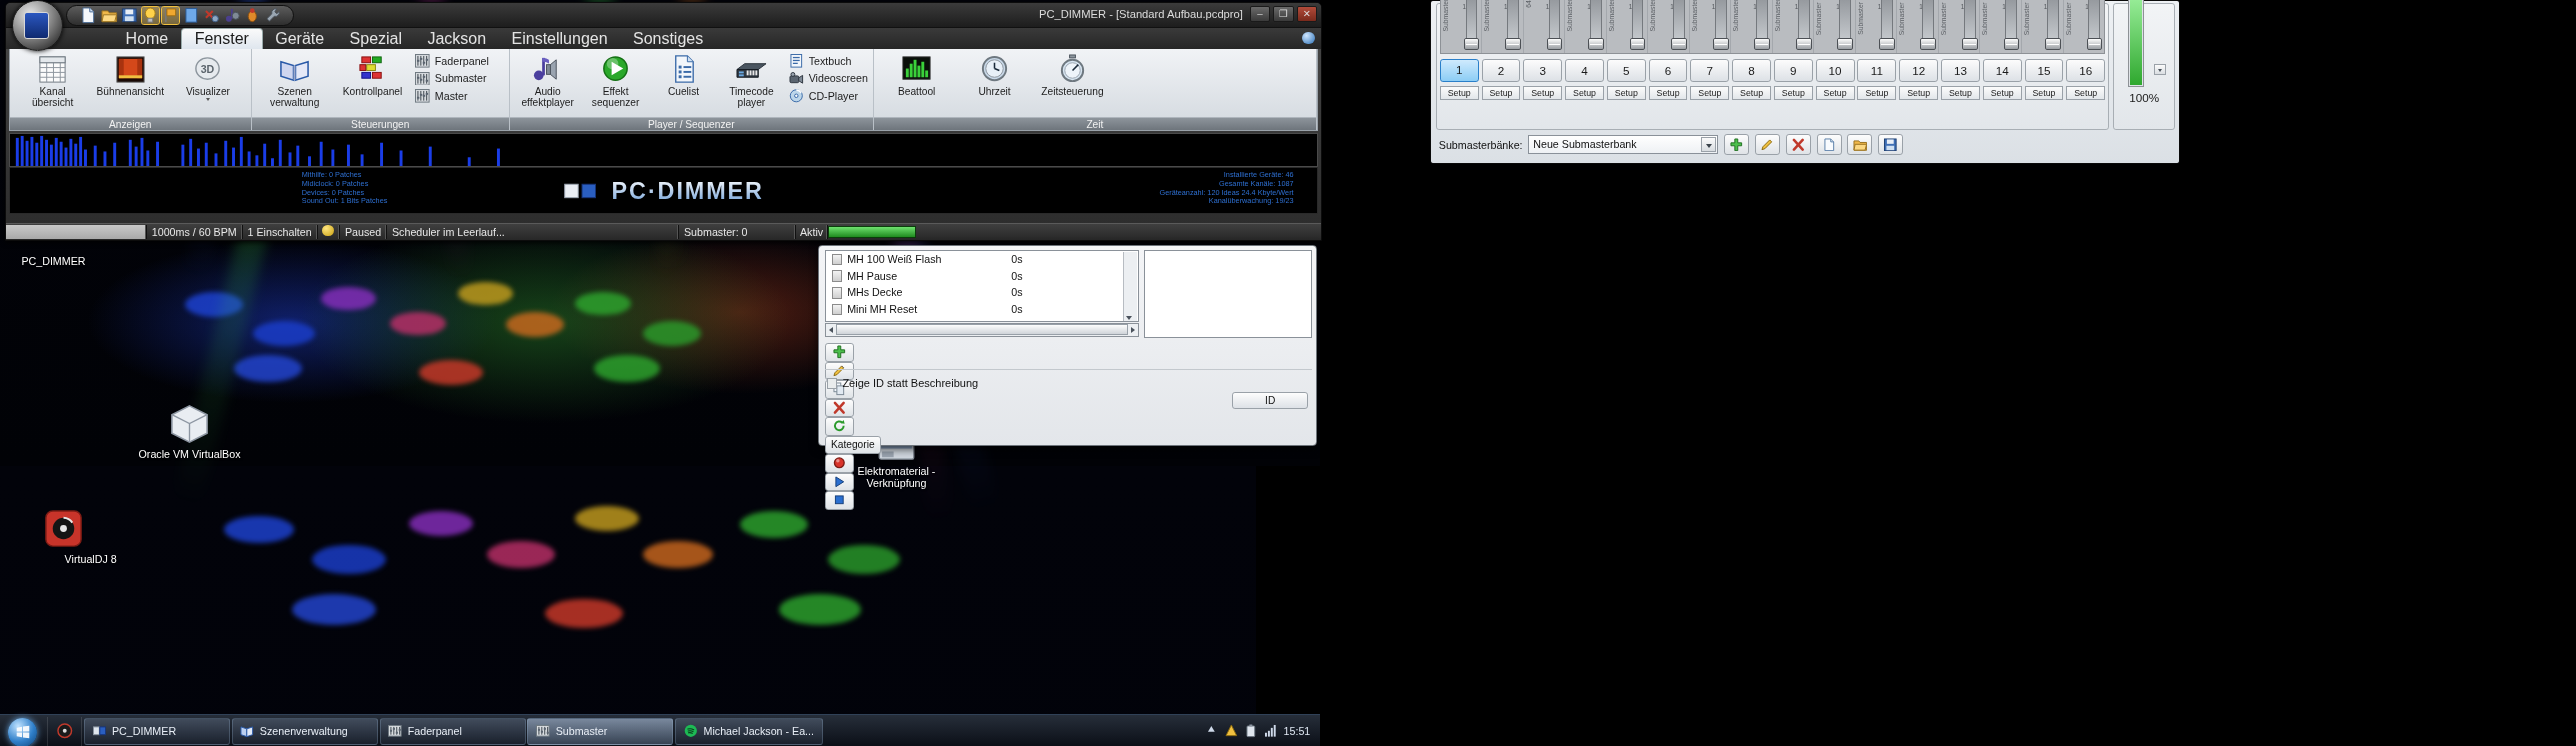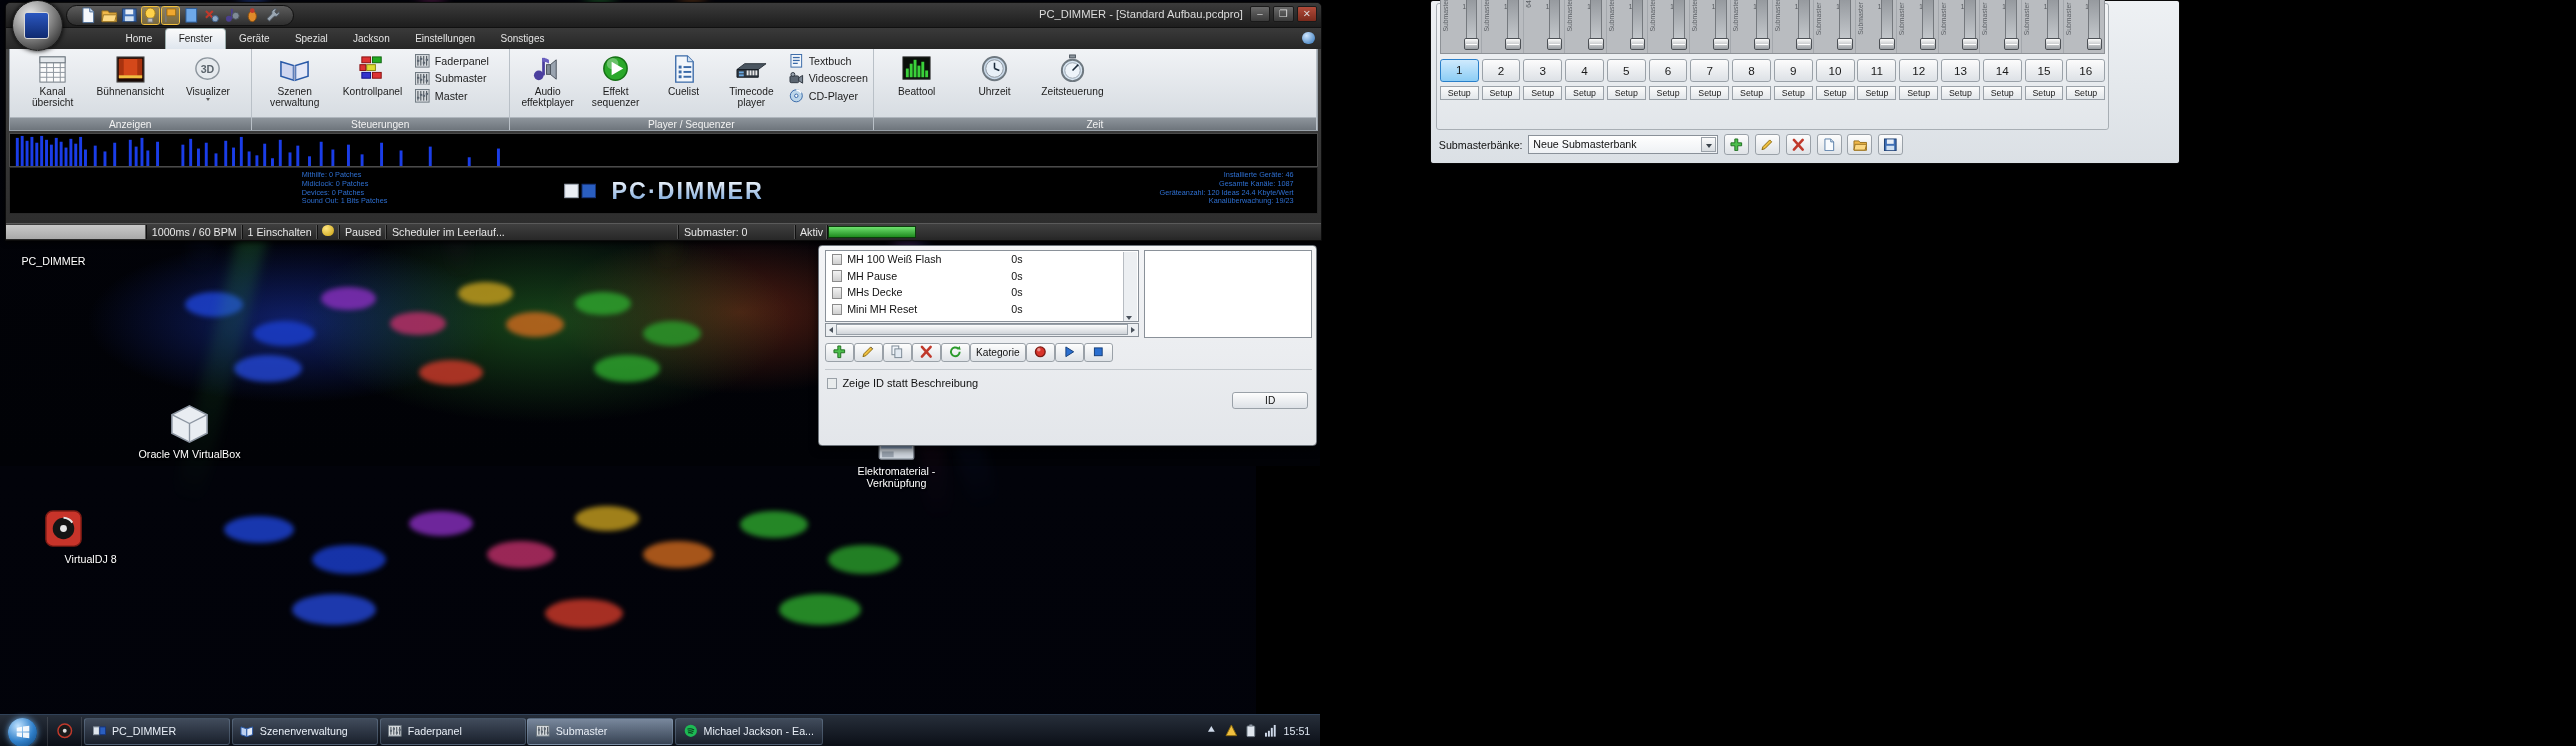--- a/index.html
+++ b/index.html
@@ -55,21 +55,21 @@
   #wbtns { position:absolute; right:3.9px; top:2.9px; display:flex; gap:2.9px; }
   .wb { width:20.5px; height:16.6px; background:linear-gradient(#6a6a6a,#3a3a3a);
     border:1px solid #1a1a1a; border-radius:1.9px; color:#ddd; font-size:9.7px;
     text-align:center; line-height:14.6px; }
   .wb.x { background:linear-gradient(#b24b3a,#7a2a1c); }
 
   
   #tabs { position:relative; height:21.4px; padding-left:107px;
     background:linear-gradient(#3a3a3a,#262626); }
   .tab { display:inline-block; height:21.4px; line-height:20.5px; padding:0 12.7px;
-    color:#e4e4e4; font-size:10px; }
+    color:#e4e4e4; font-size:16px; }
   .tab.active { background:linear-gradient(#fafafa,#dfe6ee); color:#1a1a1a;
     border-radius:3.9px 3.9px 0 0; border:1px solid #9aa; border-bottom:none; }
 
   
   #ribbon { height:82px; margin:0 2.9px; background:linear-gradient(#f1f3f6,#d2d8de);
     border:1px solid #9aa2aa; border-top:none; display:flex; }
   .group { position:relative; display:flex; flex-direction:column;
     border-right:1px solid #b9c0c7; padding:1.9px 4.9px 0; }
   .group .items { display:flex; flex:1; align-items:flex-start; gap:1.9px; }
   .group .gtitle { height:13.6px; line-height:13.6px; text-align:center; font-size:10.2px;
@@ -124,21 +124,21 @@
   .srow .sicon { position:absolute; left:5.8px; top:2.9px; width:10.7px; height:11.7px;
     background:linear-gradient(#f3f3f3,#cfcfcf); border:1px solid #8b8b8b; }
   .srow .sname { width:164px; }
   .srow .stime { width:39px; }
   #szvright { position:absolute; left:325px; top:3.9px; width:168px; height:88px;
     background:#fff; border:1px solid #8a9199; }
   #hscroll { position:absolute; left:5.8px; top:77px; width:314px; height:13.6px;
     background:#eceff2; border:1px solid #8a9199; display:flex; align-items:center; }
   #vscroll { position:absolute; right:1px; top:1px; width:13.6px; height:70px;
     background:#eceff2; border-left:1px solid #b7bcc2; }
-  #szvtools { position:absolute; left:5.8px; top:97px; width:487px; display:flex; gap:0; }
+  #szvtools { position:absolute; left:5.8px; top:97px; width:487px; display:flex; gap:0;flex-direction:column; }
   .tbtn { width:29px; height:18.5px; background:linear-gradient(#fdfdfd,#dfe3e7);
     border:1px solid #9aa1a8; border-radius:2.9px; display:flex; align-items:center;
     justify-content:center; }
   .tbtn.wide { width:56px; font-size:10.2px; color:#111; }
   #szvsep { position:absolute; left:5.8px; top:123px; width:487px; height:1px; background:#c3c8cd; }
   #chkrow { position:absolute; left:7.8px; top:131px; display:flex; align-items:flex-end; gap:4.9px;
     font-size:11px; color:#111; }
   .chk { width:10.7px; height:10.7px; background:#e9eced; border:1px solid #9aa1a8; }
   #idbtn { position:absolute; right:7.8px; top:146px; width:76px; height:16.6px;
     background:linear-gradient(#fdfdfd,#dde1e6); border:1px solid #9aa1a8; border-radius:2.9px;
@@ -984,20 +984,29 @@
         <div class="setupbtn">Setup</div>
         <div class="setupbtn">Setup</div>
         <div class="setupbtn">Setup</div>
         <div class="setupbtn">Setup</div>
         <div class="setupbtn">Setup</div>
         <div class="setupbtn">Setup</div>
         <div class="setupbtn">Setup</div>
       </div>
     </div>
 
+    <div id="masterbox">
+      <div id="mtrack">
+          <div id="mfill"></div>
+        </div>
+      <div id="mspin">
+        <div style="margin:3.9px auto 0;width:0;height:0;border-left:2.9px solid transparent;border-right:2.9px solid transparent;border-top:3.9px solid #4a525c;"></div>
+      </div>
+      <div id="mpct">100%</div>
+    </div>
 
     <div id="bankrow">
       <span id="banklabel">Submasterbänke:</span>
       <div id="bankselect">
         <span>Neue Submasterbank</span>
         <span class="arrow">
           <span style="display:block;margin:5.8px auto 0;width:0;height:0;border-left:3.9px solid transparent;border-right:3.9px solid transparent;border-top:4.9px solid #3a424a;"></span>
         </span>
       </div>
       <div class="bankbtn">

